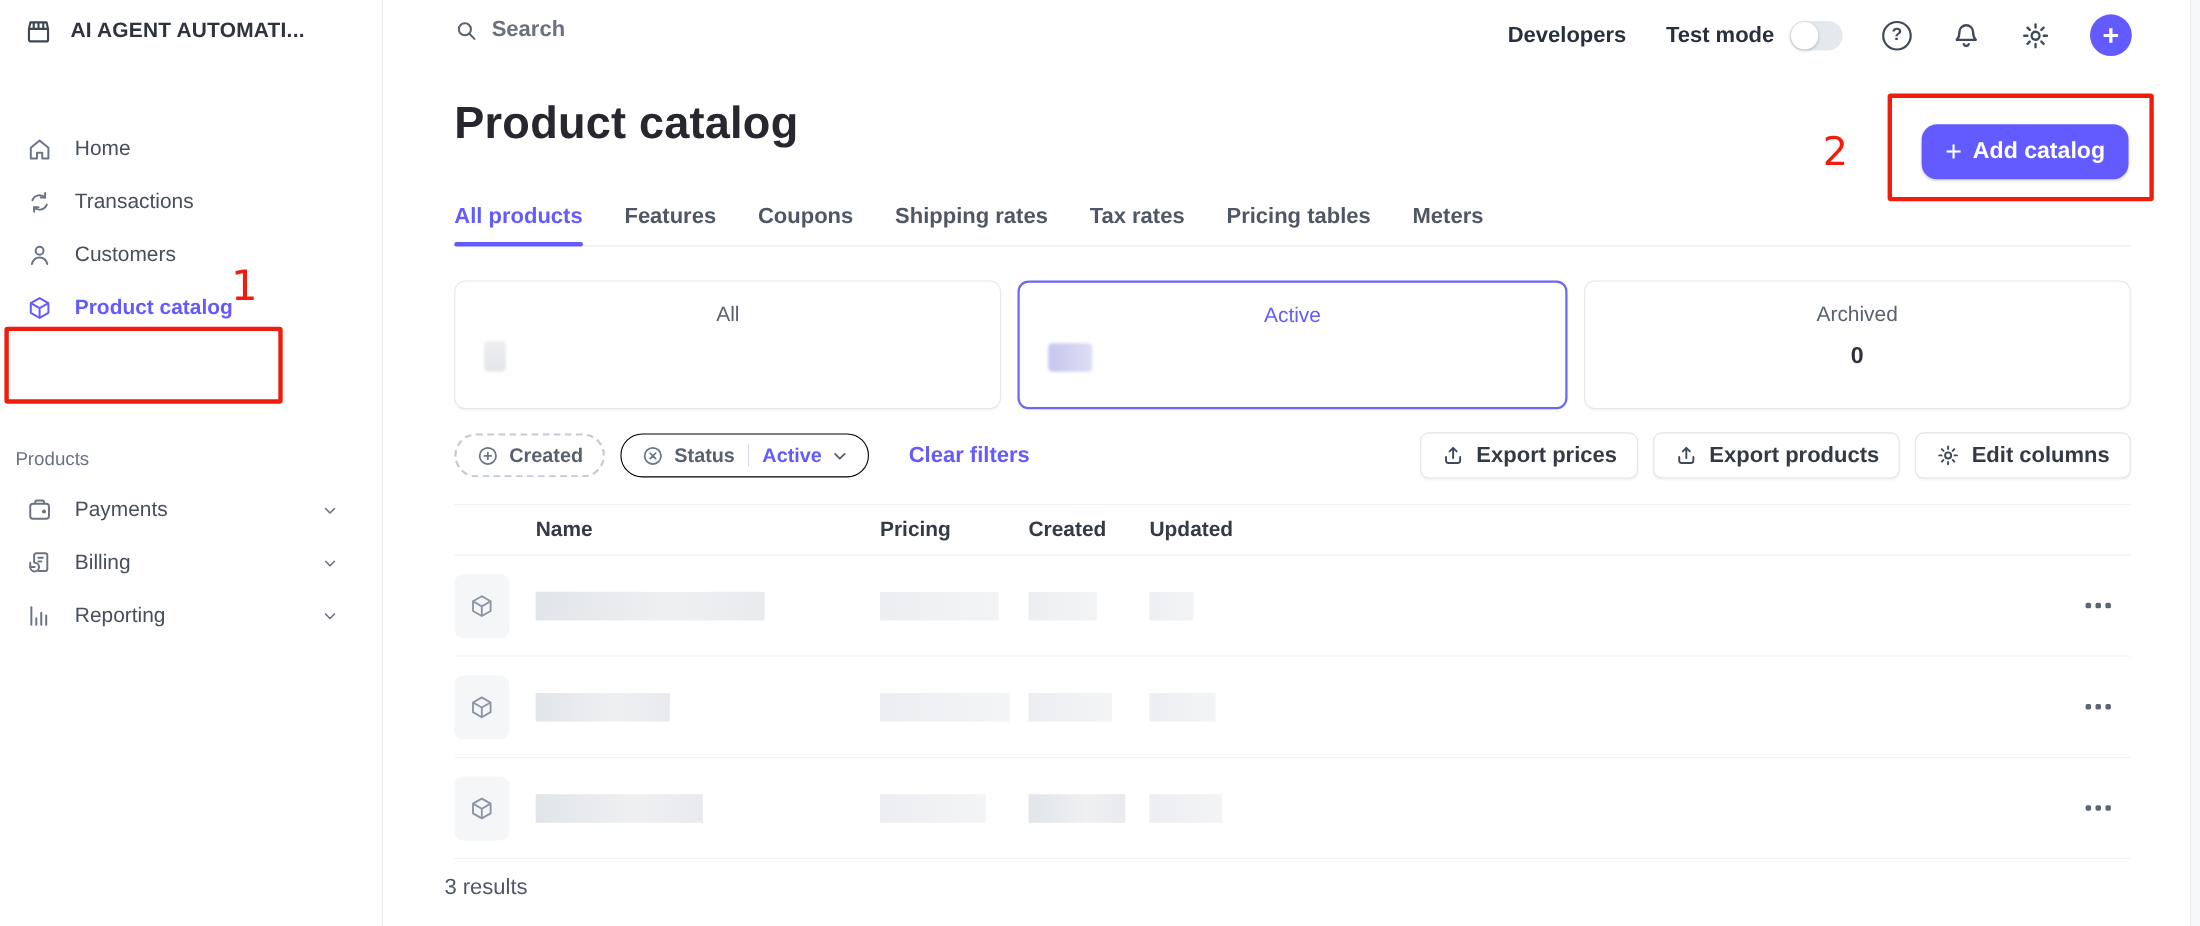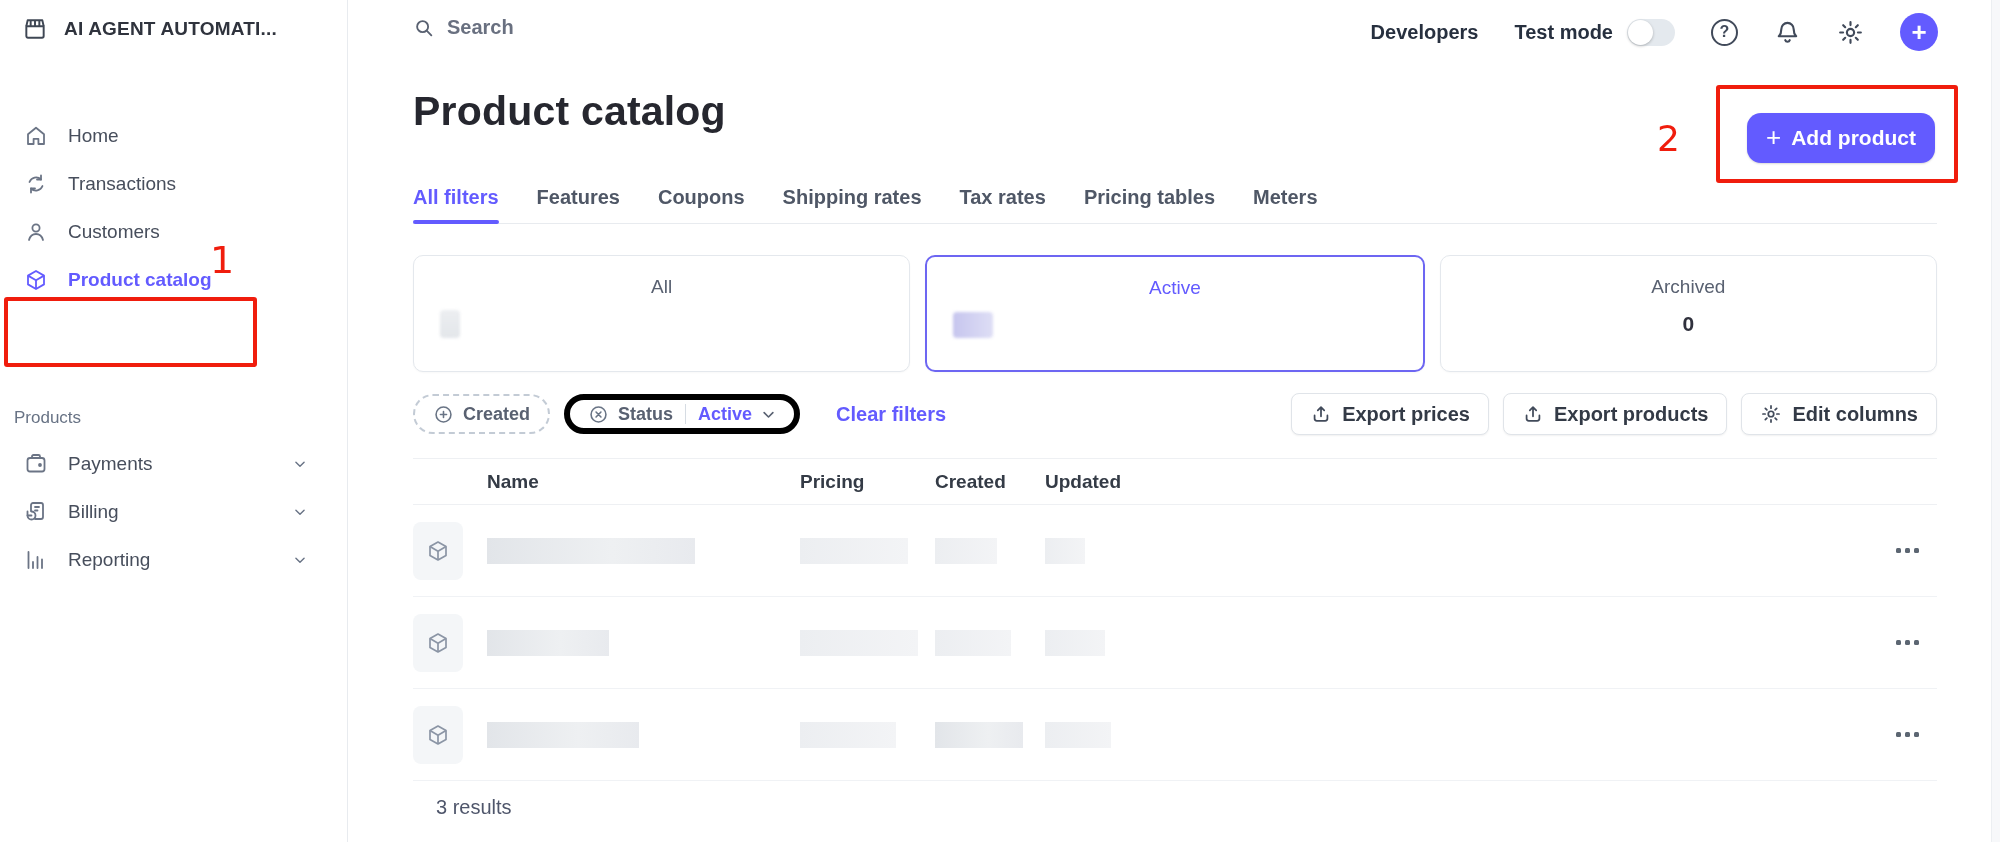--- a/index.html
+++ b/index.html
@@ -53,42 +53,42 @@
   .card .clbl { font-size:19px; color:#596171; }
   .card.selected .clbl { color:#635bff; }
   .card .cval { font-size:21px; font-weight:bold; color:#30313d; margin-top:14px; }
   .blob { border-radius:4px; filter:blur(1.5px); }
   .card .blob-all { width:20px; height:28px; margin-top:12px; background:linear-gradient(180deg,#eceef1,#e3e6ea); }
   .card .blob-active { width:40px; height:26px; margin-top:13px; background:linear-gradient(90deg,#c6c5ee,#dedef5); }
 
   .filter-row { position:absolute; left:413px; top:393px; width:1524px; display:flex; align-items:center; }
   .pill { display:flex; align-items:center; gap:9px; height:40px; padding:0 18px; border-radius:20px; font-size:18px; font-weight:bold; color:#596171; cursor:pointer; background:#fff; }
   .pill.dashed { border:2px dashed #c3cbd5; }
-  .pill.solid { border:6px solid #000000; margin-left:14px; }
+  .pill.solid { border:1px solid #000000; margin-left:14px; }
   .pill .ic { width:21px; height:21px; color:#697485; }
   .pill .divider { width:1px; height:20px; background:#d6dce3; margin:0 3px; }
   .pill .pval { color:#635bff; }
   .pill .chev-sm { width:15px; height:15px; color:#596171; }
   .clear-filters { margin-left:36px; font-size:20px; font-weight:bold; color:#635bff; cursor:pointer; }
   .toolbar { margin-left:auto; display:flex; gap:14px; }
   .tool-btn { display:flex; align-items:center; gap:10px; height:42px; padding:0 18px; background:#fff; border:1px solid #e0e4e9; border-radius:8px; font-size:20px; font-weight:bold; color:#333a46; cursor:pointer; box-shadow:0 1px 2px rgba(0,0,0,.06); }
   .tool-btn .ic { width:22px; height:22px; color:#414a5a; }
 
   .table { position:absolute; left:413px; top:458px; width:1524px; }
   .thead, .trow { display:grid; grid-template-columns:74px 313px 135px 110px 130px 1fr 80px; align-items:center; }
   .thead { height:47px; border-top:1px solid #eef0f3; border-bottom:1px solid #eef0f3; }
   .th { font-size:19px; font-weight:bold; color:#343b46; }
   .trow { height:92px; border-bottom:1px solid #f0f2f5; }
   .row-icon { width:50px; height:58px; border-radius:8px; background:#f4f6f8; display:flex; align-items:center; justify-content:center; color:#8b95a5; }
   .row-icon svg { width:24px; height:24px; }
   .rb { height:26px; background:linear-gradient(90deg,#e2e5e9,#eef0f2 60%,#e8eaee); }
   .rb.light { background:linear-gradient(90deg,#eceef1,#f3f4f6); }
   .menu-dots { display:flex; gap:4px; cursor:pointer; justify-content:flex-end; padding-right:18px; }
   .menu-dots i { width:5px; height:5px; background:#5c6672; border-radius:1.5px; display:block; }
-  .results { position:absolute; left:436px; top:796px; font-size:20px; color:#4f566b; }
+  .results { position:absolute; left:404px; top:796px; font-size:20px; color:#4f566b; }
 
   
   .anno-box { position:absolute; border:4px solid #f01d0d; border-radius:3px; pointer-events:none; }
   .anno-box.b1 { left:4px; top:297px; width:253px; height:70px; }
   .anno-box.b2 { left:1716px; top:85px; width:242px; height:98px; }
   .anno-num { position:absolute; color:#f01d0d; font-size:38px; pointer-events:none; font-family:"DejaVu Sans",sans-serif; }
   .anno-num.n1 { left:210px; top:238px; }
   .anno-num.n2 { left:1657px; top:118px; font-size:36px; }
 
   .scroll-track { position:absolute; right:0; top:0; width:9px; height:842px; background:#f7f8fa; border-left:1px solid #eceff2; }
@@ -234,25 +234,25 @@
           <path d="M12 2.8v2.6M12 18.6v2.6M2.8 12h2.6M18.6 12h2.6M5.5 5.5l1.8 1.8M16.7 16.7l1.8 1.8M18.5 5.5l-1.8 1.8M7.3 16.7l-1.8 1.8"></path>
         </svg>
     </span>
     <span class="avatar-plus">+</span>
   </div>
 
   <h1 class="page-title">Product catalog</h1>
 
   <div class="add-btn">
     <span class="plus">+</span>
-    <span class="albl">Add product</span>
+    <span class="albl">Add catalog</span>
   </div>
 
   <div class="tabs">
-    <span class="tab active">All filters</span>
+    <span class="tab active">All products</span>
     <span class="tab">Features</span>
     <span class="tab">Coupons</span>
     <span class="tab">Shipping rates</span>
     <span class="tab">Tax rates</span>
     <span class="tab">Pricing tables</span>
     <span class="tab">Meters</span>
   </div>
 
   <div class="cards">
     <div class="card">

